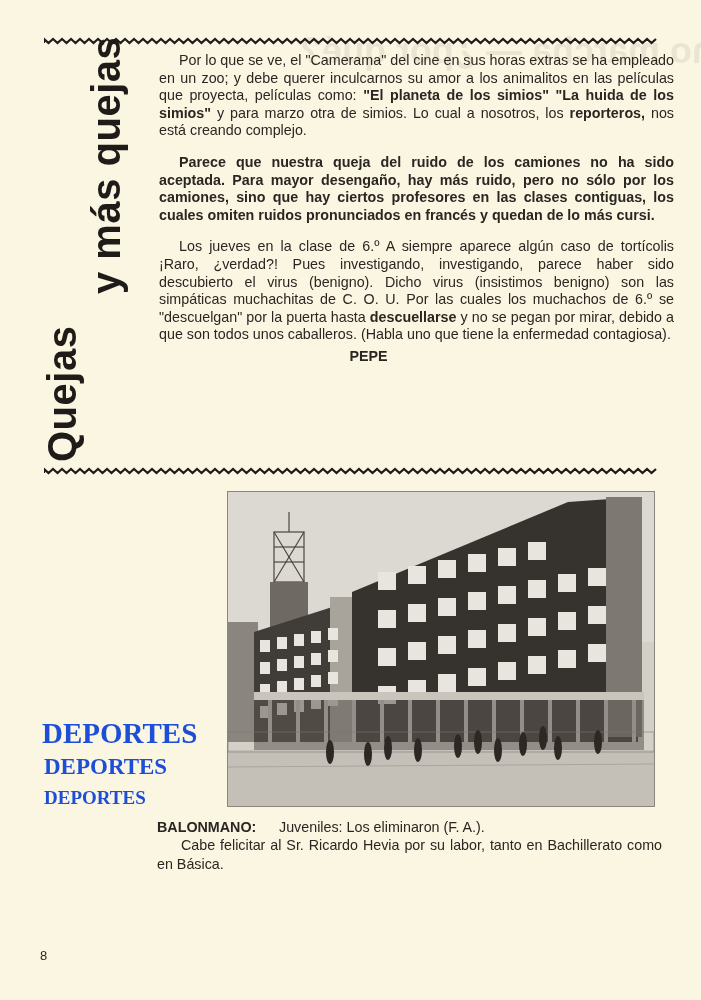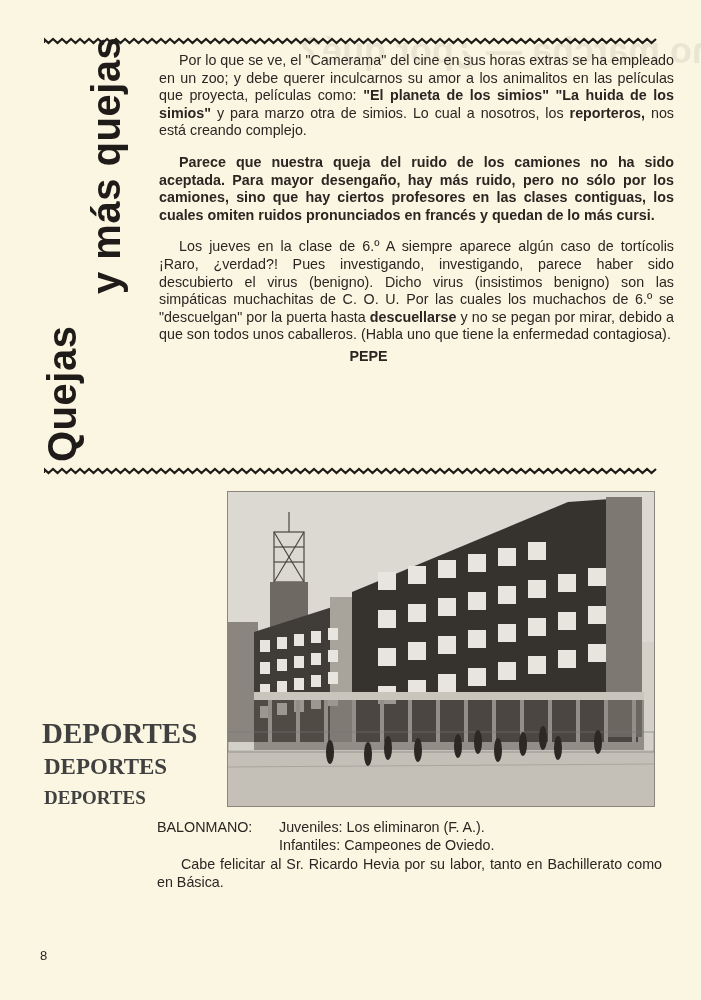--- a/index.html
+++ b/index.html
@@ -28,24 +28,24 @@
   .article { position: absolute; left: 159px; top: 52px; width: 515px; font-size: 14.3px; line-height: 17.6px; text-align: justify; }
   .article p { margin: 0 0 14px 0; text-indent: 20px; }
   .article p.bold { font-weight: bold; }
   .article b { font-weight: bold; }
   .signature { text-align: center; font-weight: bold; padding-right: 96px; margin-top: -10px; }
   .photo {
     position: absolute; left: 227px; top: 491px; width: 426px; height: 314px;
     background: #b9b5ad; overflow: hidden; border: 1px solid #8a867e;
   }
   .photo svg { display: block; }
-  .dep-head { position: absolute; left: 42px; font-family: "Liberation Serif", serif; font-weight: bold; color: #404040; }
+  .dep-head { position: absolute; left: 42px; font-family: "Liberation Serif", serif; font-weight: bold; color: #1d4ed8; }
   .sports { position: absolute; left: 157px; top: 818px; width: 505px; font-size: 14.3px; line-height: 18.4px; }
   .sports .row { white-space: nowrap; }
-  .sports .lbl { display: inline-block; }
+  .sports .lbl { display: inline-block; font-weight: bold; }
   .sports b { font-weight: normal; }
   .sports .note { text-indent: 24px; text-align: justify; margin-top: 0; }
   .page-number { position: absolute; left: 40px; top: 948px; font-size: 13px; }
 </style>
 </head>
 <body>
 
 <div class="ghost" style="left:300px; top:30px; font-size:36px; font-weight:900;">El deporte no marcha — ¿por qué?</div>
 
 <div class="zigzag" style="left:44px; top:37px; width:614px;">
@@ -191,19 +191,16 @@
 </div>
 
 <div class="dep-head" style="top:717px; font-size:29px;">DEPORTES</div>
 <div class="dep-head" style="top:754px; left:44px; font-size:23px;">DEPORTES</div>
 <div class="dep-head" style="top:787px; left:44px; font-size:19px;">DEPORTES</div>
 
 <div class="sports">
   <div class="row">
     <span class="lbl" style="width:122px;">BALONMANO:</span><b>Juveniles:</b><span> Los eliminaron (F. A.).</span>
   </div>
-  <div class="row" style="padding-left:122px;">
-    <b>Infantiles:</b><span> Campeones de Oviedo.</span>
-  </div>
   <div class="note">Cabe felicitar al Sr. Ricardo Hevia por su labor, tanto en Bachillerato como en Básica.</div>
 </div>
 
 <div class="page-number">8</div>
 
 </body></html>

